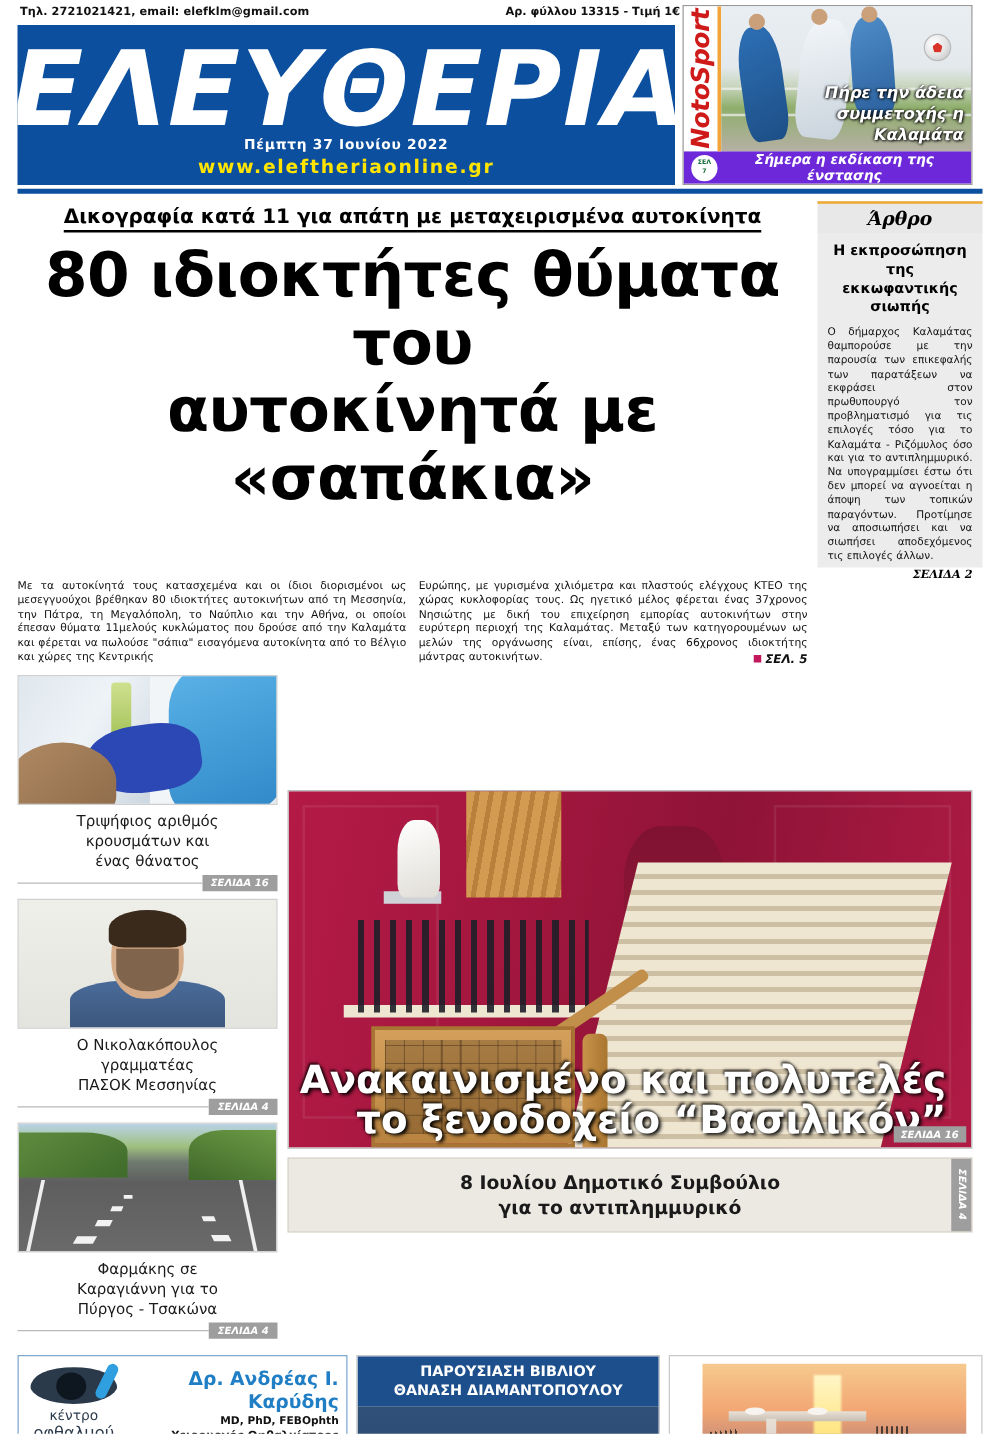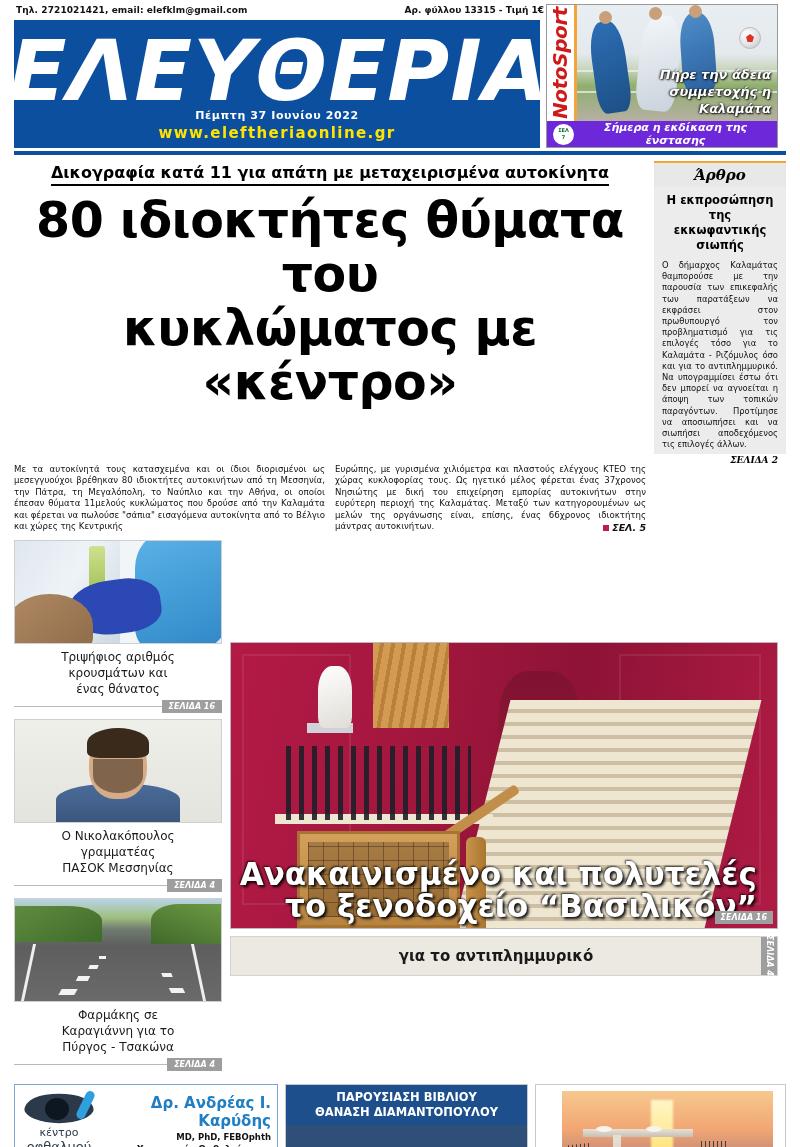--- a/index.html
+++ b/index.html
@@ -385,21 +385,21 @@
 
   <div class="blue-rule"></div>
 
   <div class="headline-zone">
     <div class="headline-main">
       <div class="kicker-wrap">
         <div class="kicker">Δικογραφία κατά 11 για απάτη με μεταχειρισμένα αυτοκίνητα</div>
       </div>
       <div class="headline">
         <div>80 ιδιοκτήτες θύματα του</div>
-        <div>κυκλώματος με «κέντρο»</div>
+        <div>αυτοκίνητά με «σαπάκια»</div>
       </div>
     </div>
 
     <div class="arthro-col">
       <div class="arthro-head">Άρθρο</div>
       <div class="arthro-box">
         <div class="arthro-title">
           <div>Η εκπροσώπηση</div>
           <div>της εκκωφαντικής</div>
           <div>σιωπής</div>
@@ -504,20 +504,21 @@
         <div class="hero-caption">
           <div>Ανακαινισμένο και πολυτελές</div>
           <div>το ξενοδοχείο “Βασιλικόν”</div>
         </div>
         <div class="hero-badge">ΣΕΛΙΔΑ 16</div>
       </div>
 
       <div class="council-row">
         <div class="council">
           <div class="council-text">
+            <div>8 Ιουλίου Δημοτικό Συμβούλιο</div>
             <div>για το αντιπλημμυρικό</div>
           </div>
           <div class="council-side">
             <span>ΣΕΛΙΔΑ 4</span>
           </div>
         </div>
       </div>
     </div>
   </div>
 

